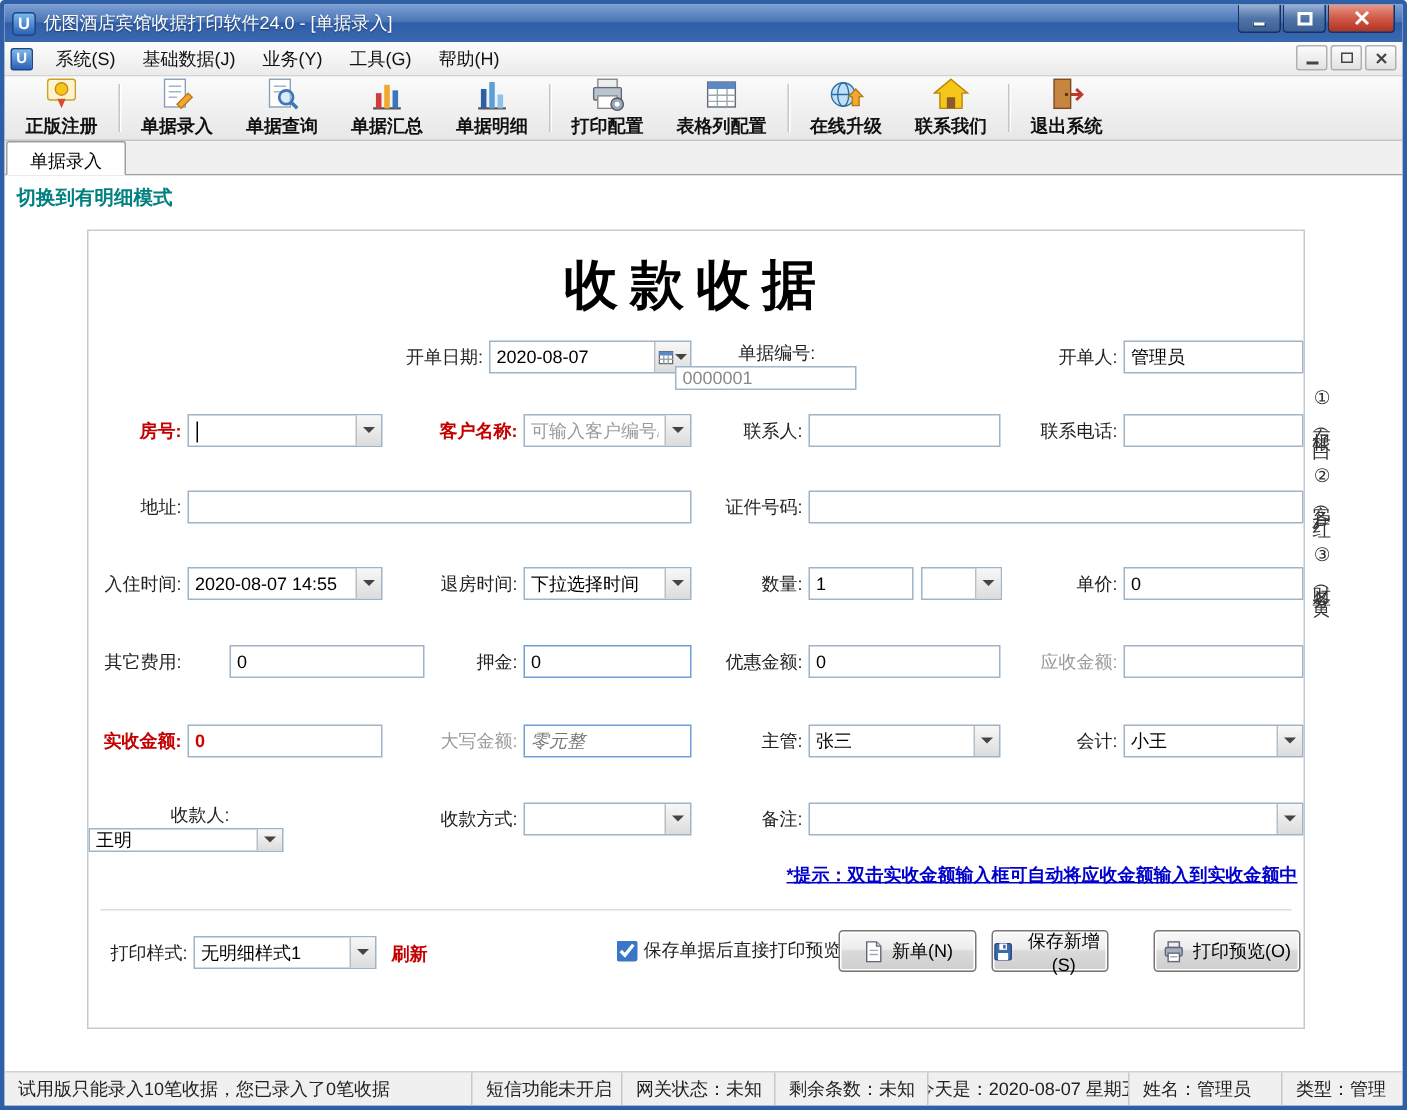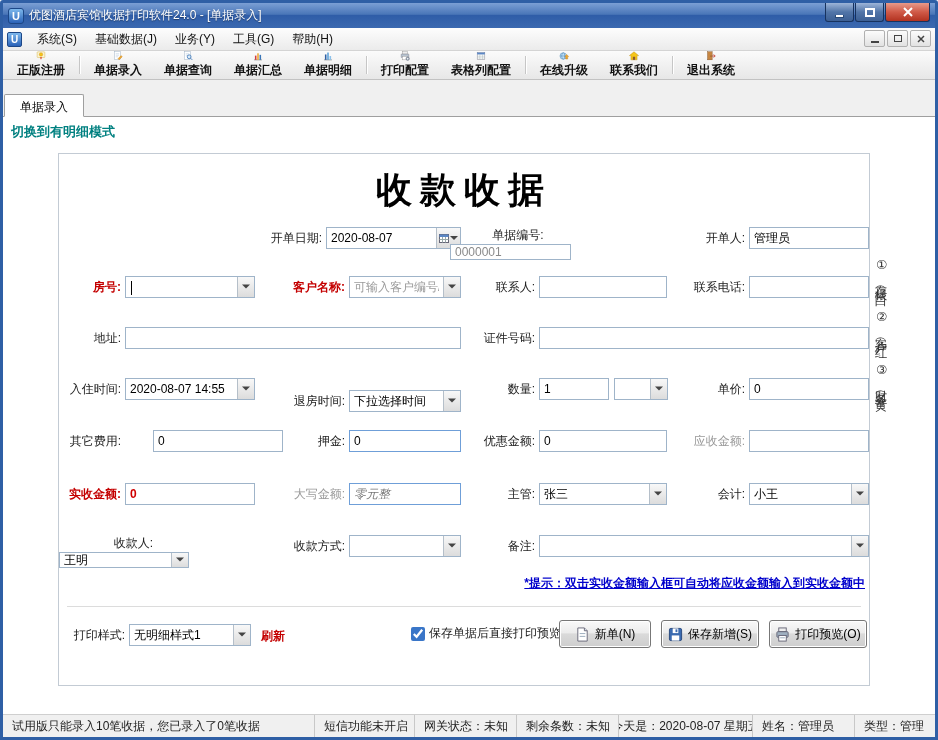--- a/index.html
+++ b/index.html
@@ -29,21 +29,21 @@
     background:linear-gradient(#7db8ec,#2a62b8); color:#fff; font-size:10px; font-weight:bold;
     display:flex; align-items:center; justify-content:center; border:1px solid #1c4787; }
   .menu-item { padding:3px 9px; color:#111; cursor:default; }
   .mdi-controls { position:absolute; right:4px; top:2px; display:flex; gap:2px; }
   .mdi-btn { width:21px; height:17px; border:1px solid #b0b0b0; border-radius:2px;
     background:linear-gradient(#fcfcfc,#e2e2e2); display:flex; align-items:center; justify-content:center; }
   .m-min { width:8px; height:2px; background:#444; margin-top:7px; }
   .m-rest { width:8px; height:7px; border:1px solid #444; }
 
   
-  .toolbar { position:absolute; left:0; top:48px; right:0; height:29px;
+  .toolbar { position:absolute; left:0; top:48px; right:0; height:43px;
     background:linear-gradient(#fbfbfb,#e7e7e7); border-bottom:1px solid #c2c2c2;
     display:flex; align-items:stretch; padding:0 3px; }
   .tool-btn { flex:none; padding:0 11px; display:flex; flex-direction:column; align-items:center; justify-content:center; gap:1px;
     font-size:12px; font-weight:bold; color:#111; cursor:default; }
   .tool-btn svg { width:24px; height:24px; }
   .tool-sep { width:1px; background:#c6c6c6; box-shadow:1px 0 0 #fff; margin:5px 3px; }
 
   
   .tabbar { position:absolute; left:0; top:91px; right:0; height:23px; background:#f0f0f0;
     border-bottom:1px solid #9f9f9f; display:flex; align-items:flex-end; padding-left:1px; }
@@ -314,21 +314,21 @@
         <input class="tbox" style="width: 330px;" value="">
       </div>
 
       <div class="cell" style="left:0; top:224px;">
         <span class="lbl" style="width:62px">入住时间:</span>
         <span class="combo" style="width:130px">
           <input class="small-text" value="2020-08-07 14:55" style="">
           <span class="dd"></span>
         </span>
       </div>
-      <div class="cell" style="left:200px; top:224px;margin-top:12px;">
+      <div class="cell" style="left:200px; top:224px;">
         <span class="lbl" style="width:86px">退房时间:</span>
         <span class="combo" style="width:112px">
           <input class="small-text" value="下拉选择时间" style="">
           <span class="dd"></span>
         </span>
       </div>
       <div class="cell" style="left:406px; top:224px;">
         <span class="lbl" style="width:70px">数量:</span>
         <input class="tbox" style="width: 70px;" value="1">
         <span class="combo" style="width:54px; margin-left:5px">
@@ -420,21 +420,21 @@
       </label>
       <button class="btn" style="left:500px; width:92px">
         <svg viewBox="0 0 16 16">
             <path d="M3 1 H10 L13 4 V15 H3 Z" fill="#fff" stroke="#667"></path>
             <path d="M10 1 L10 4 L13 4" fill="#dde4ee" stroke="#667"></path>
             <line x1="5" y1="7" x2="11" y2="7" stroke="#9ab"></line>
             <line x1="5" y1="10" x2="11" y2="10" stroke="#9ab"></line>
           </svg>
         <span>新单(N)</span>
       </button>
-      <button class="btn" style="left:602px; width:98px">
+      <button class="btn" style="left:602px; width:78px">
         <svg viewBox="0 0 16 16">
             <rect x="1.5" y="1.5" width="13" height="13" rx="1.5" fill="#3a6ab0" stroke="#27477c"></rect>
             <rect x="5" y="1.5" width="6" height="5" fill="#fff"></rect>
             <rect x="8" y="2.5" width="2" height="3" fill="#3a6ab0"></rect>
             <rect x="4" y="9" width="8" height="5.5" fill="#fff"></rect>
           </svg>
         <span>保存新增(S)</span>
       </button>
       <button class="btn" style="left:710px; width:98px">
         <svg viewBox="0 0 16 16">

